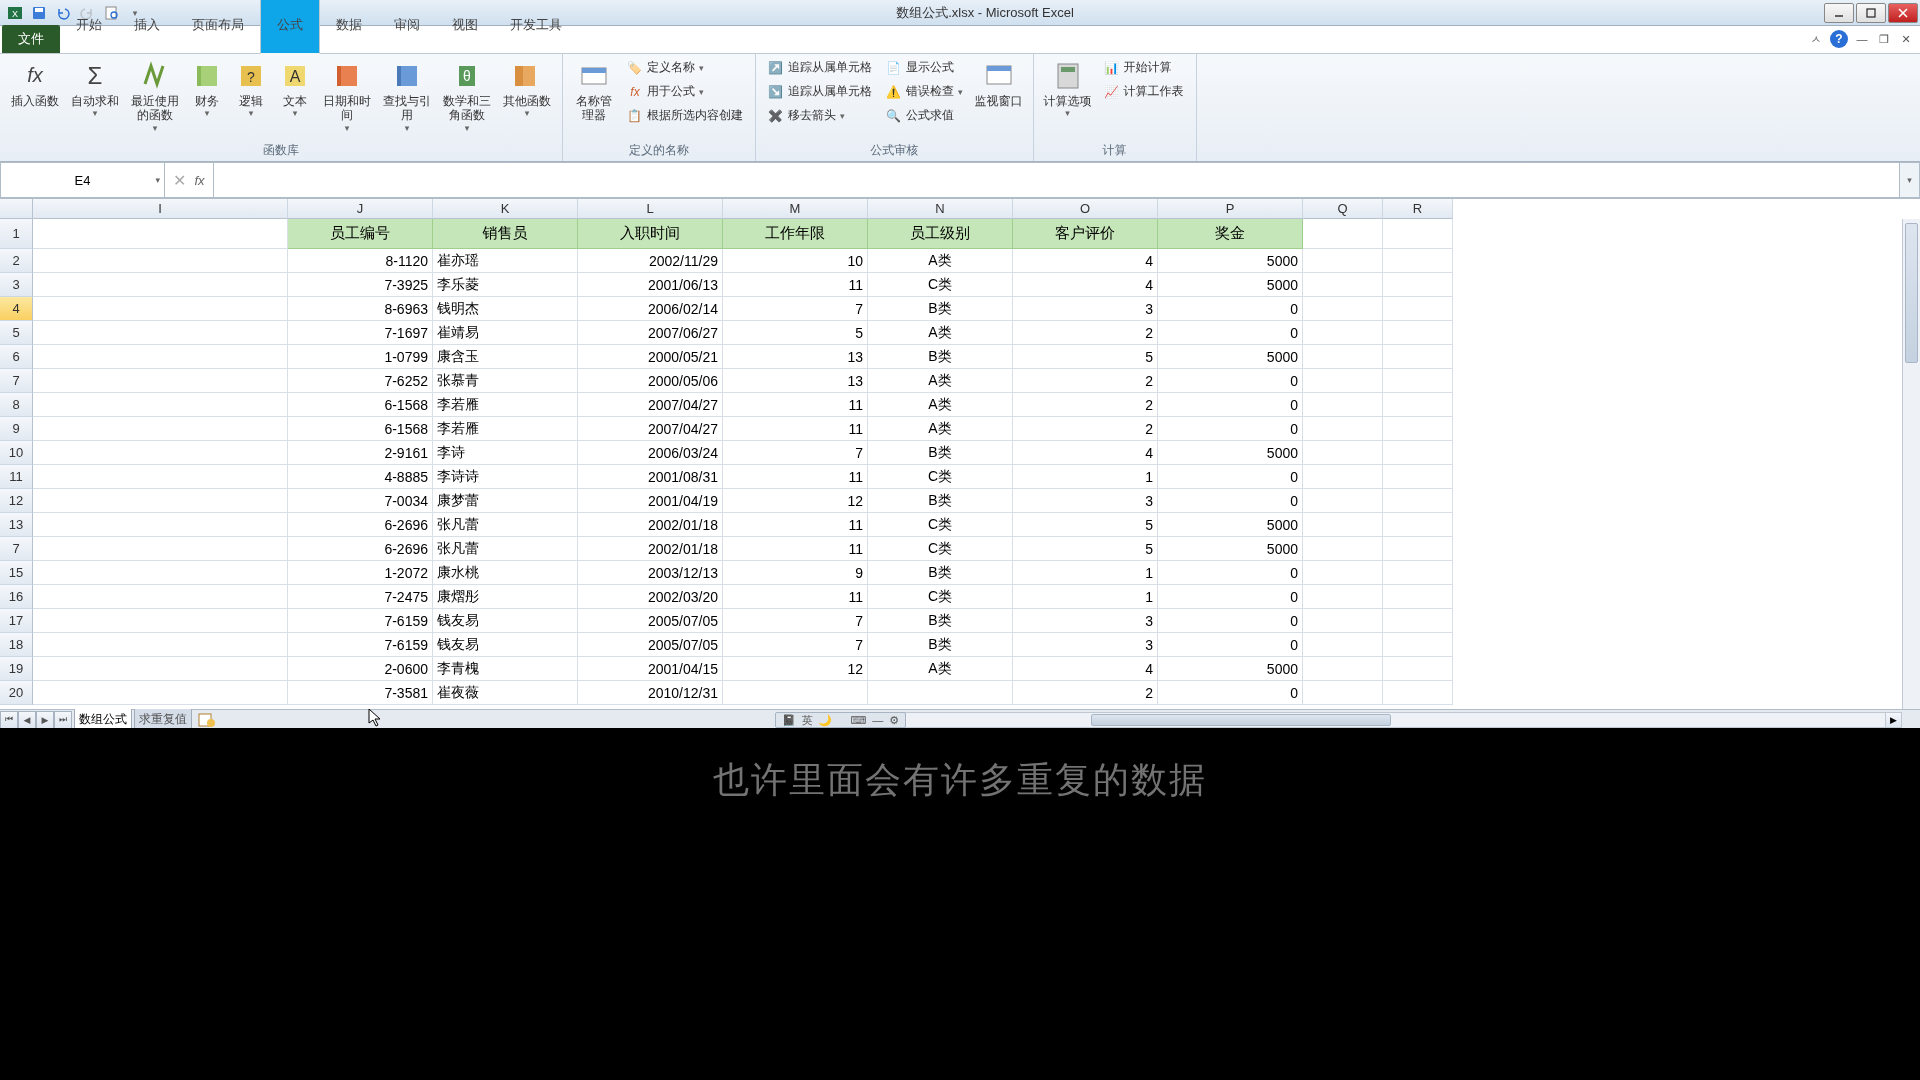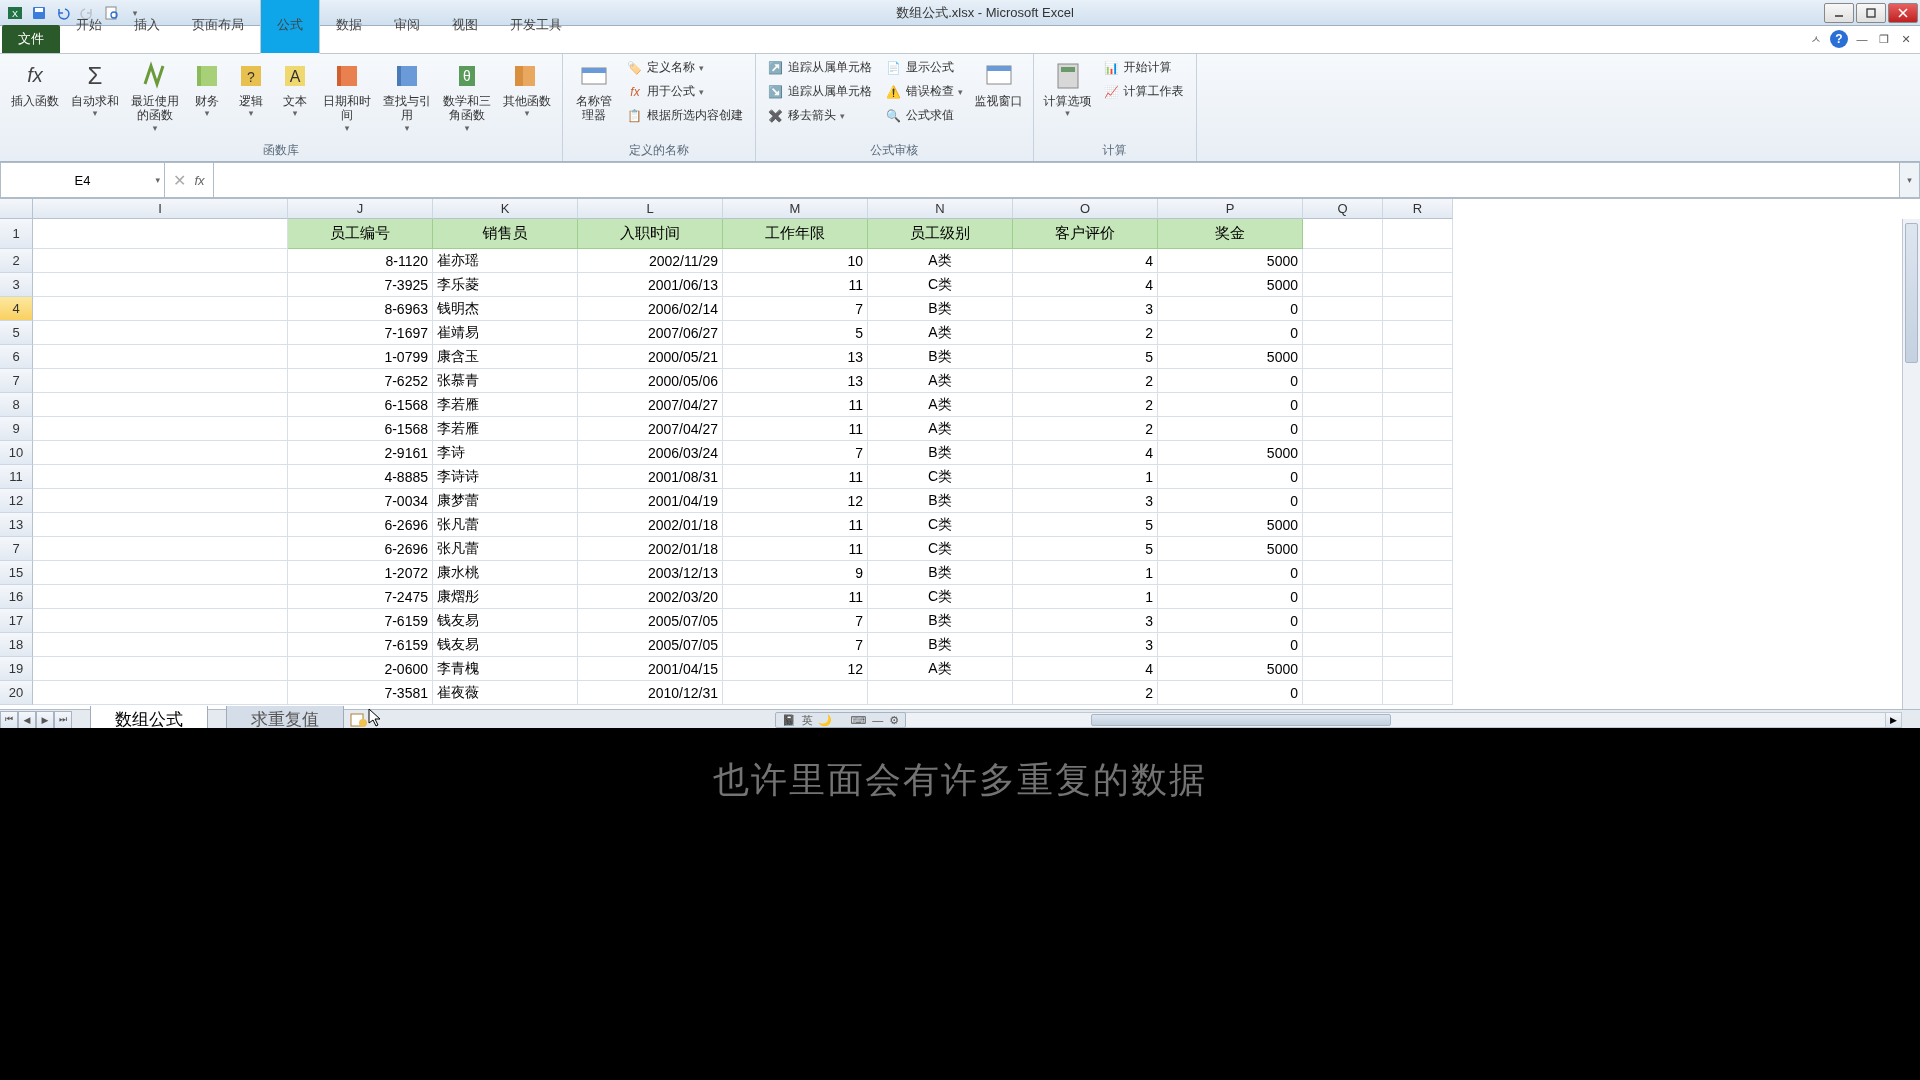--- a/index.html
+++ b/index.html
@@ -60,21 +60,21 @@
 .row.hdrrow { height: 30px; }
 .cell.r { justify-content: flex-end; }
 .cell.c { justify-content: center; }
 .vscroll { position: absolute; right: 0; top: 20px; bottom: 0; width: 18px; background: #eef1f5; border-left: 1px solid #c0c8d2; }
 .vscroll .thumb { position: absolute; left: 2px; right: 2px; top: 4px; height: 140px; background: linear-gradient(#dde5ef,#c5d1e0); border: 1px solid #a8b6c8; border-radius: 2px; }
 
 
 .sheetbar { height: 20px; background: #e5eaf1; display: flex; align-items: center; border-top: 1px solid #b0bcc8; position: relative; }
 .navbtns { display: flex; }
 .navbtn { width: 18px; height: 18px; border: 1px solid #a8b4c2; background: linear-gradient(#f4f7fb,#dde5ef); display: flex; align-items: center; justify-content: center; font-size: 9px; color: #555; }
-.sheettab { padding: 2px 24px; font-size: 17px; background: #fff; border: 1px solid #a0acba; border-top: none; margin-left: 18px; border-radius: 0 0 4px 4px; }
+.sheettab { padding: 2px 4px; font-size: 12px; background: #fff; border: 1px solid #a0acba; border-top: none; margin-left: 2px; border-radius: 0 0 4px 4px; }
 .sheettab.inactive { background: #d5dde8; color: #555; }
 .newsheet { width: 22px; height: 16px; margin-left: 4px; display: flex; align-items: center; justify-content: center; }
 .hscroll { position: absolute; right: 18px; left: 860px; top: 2px; height: 16px; background: #eef1f5; border: 1px solid #c0c8d2; }
 .hscroll .lbtn, .hscroll .rbtn { position: absolute; top: 0; width: 16px; height: 14px; background: linear-gradient(#f4f7fb,#dde5ef); display: flex; align-items: center; justify-content: center; font-size: 9px; }
 .hscroll .lbtn { left: 0; border-right: 1px solid #c0c8d2; }
 .hscroll .rbtn { right: 0; border-left: 1px solid #c0c8d2; }
 .hscroll .thumb { position: absolute; left: 230px; width: 300px; top: 1px; bottom: 1px; background: linear-gradient(#dde5ef,#c5d1e0); border: 1px solid #a8b6c8; border-radius: 2px; }
 
 
 .statusbar { height: 22px; background: linear-gradient(#e5eaf1,#cfd9e5); display: flex; align-items: center; font-size: 12px; color: #444; padding: 0 8px; border-top: 1px solid #b0bcc8; margin-top: 48px; }

